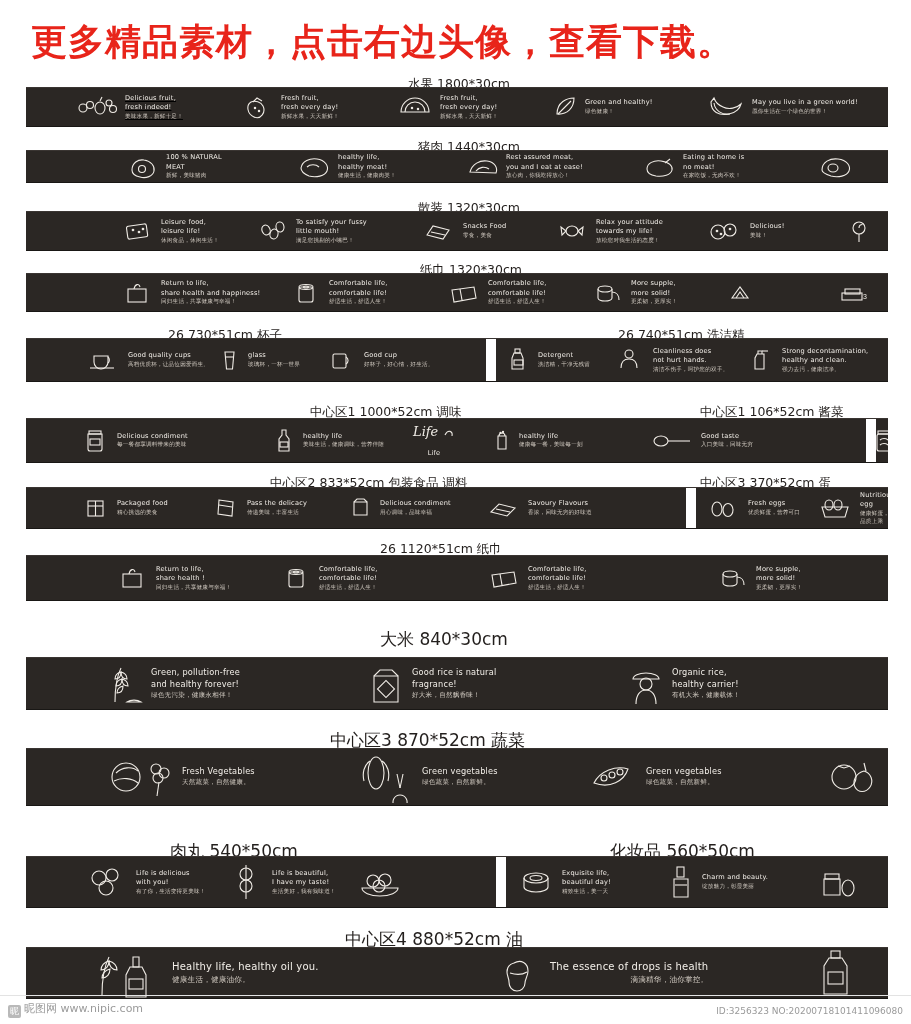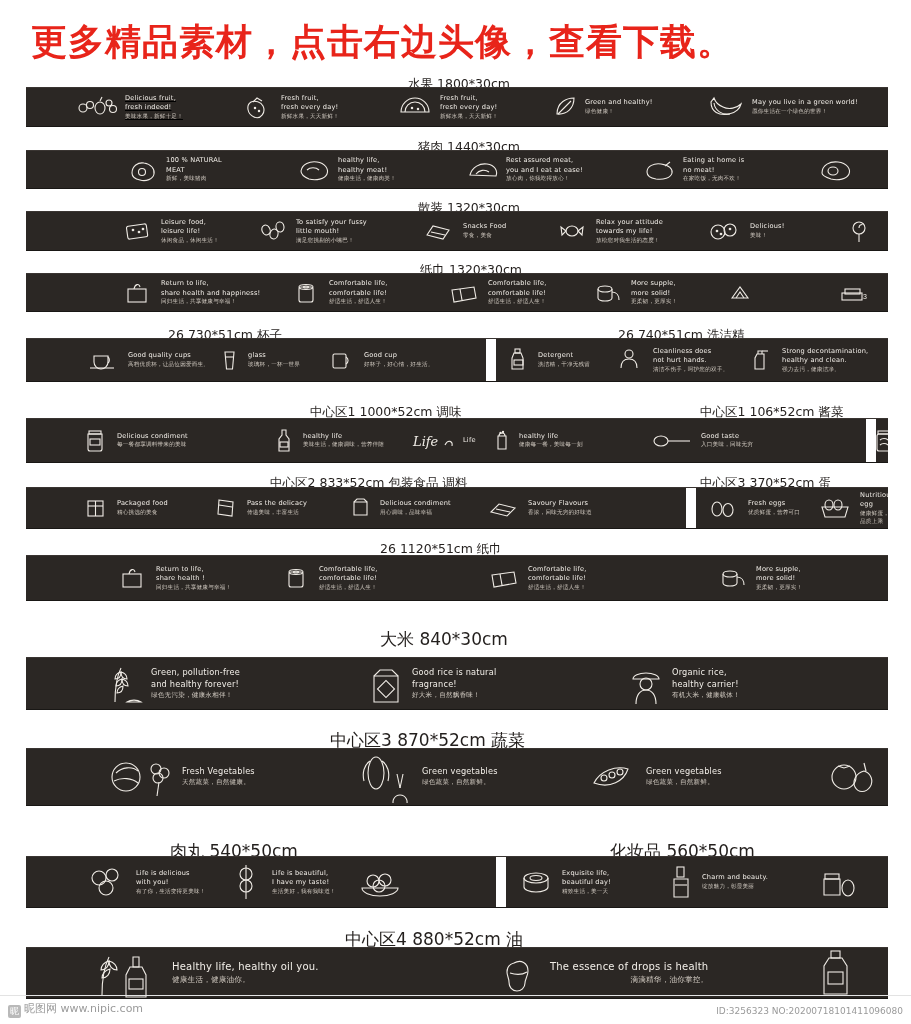--- a/index.html
+++ b/index.html
@@ -174,21 +174,21 @@
             </g>
           </svg>
         </span>
         <div class="txt">
           <div class="en">May you live in a green world!</div>
           <div class="zh">愿你生活在一个绿色的世界！</div>
         </div>
       </div>
     </div>
     <div class="cap" style="left: 418px; top: 139px;">猪肉  1440*30cm</div>
-    <div class="band" style="left: 26px; top: 150px; width: 862px; height: 39px;">
+    <div class="band" style="left: 26px; top: 150px; width: 862px; height: 33px;">
       <div class="cell" style="left: 100px;">
         <span class="ico">
           <svg width="34" height="26" viewBox="0 0 34 26">
             <g stroke="#f0ece6" fill="none" stroke-width="1.1">
               <path d="M6 16 c0 -7 6 -11 12 -10 c7 1 11 6 10 11 c-1 5 -8 8 -14 6 c-5 -1 -8 -4 -8 -7z"></path>
               <circle cx="16" cy="15" r="3.5"></circle>
             </g>
           </svg>
         </span>
         <div class="txt">
@@ -554,21 +554,21 @@
               <path d="M11 3 h4 v5 l3 4 v12 h-10 v-12 l3 -4z"></path>
               <rect x="9" y="15" width="8" height="5"></rect>
             </g>
           </svg>
         </span>
         <div class="txt">
           <div class="en">healthy life</div>
           <div class="zh">美味生活，健康调味，营养伴随</div>
         </div>
       </div>
-      <div class="cell" style="left: 385px;">
+      <div class="cell" style="left: 385px; flex-direction: column;">
         <span class="ico">
           <svg width="46" height="24" viewBox="0 0 46 24">
             <g stroke="none" fill="#f0ece6">
               <text x="2" y="17" font-size="13" font-family="DejaVu Serif, serif" font-style="italic">Life</text>
             </g>
             <g stroke="#f0ece6" fill="none" stroke-width="1.1">
               <path d="M34 16 c3 -6 8 -4 7 1"></path>
             </g>
           </svg>
         </span>

